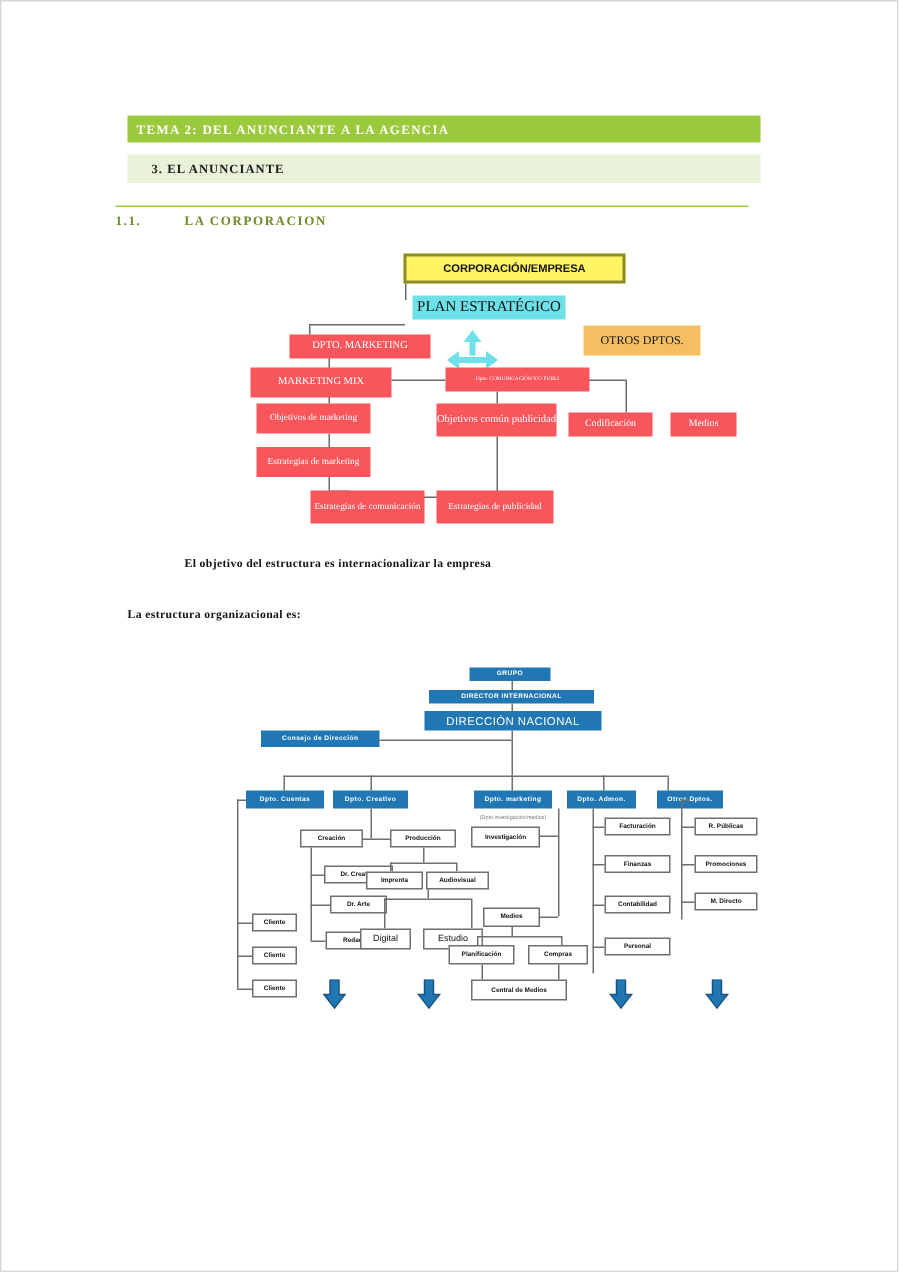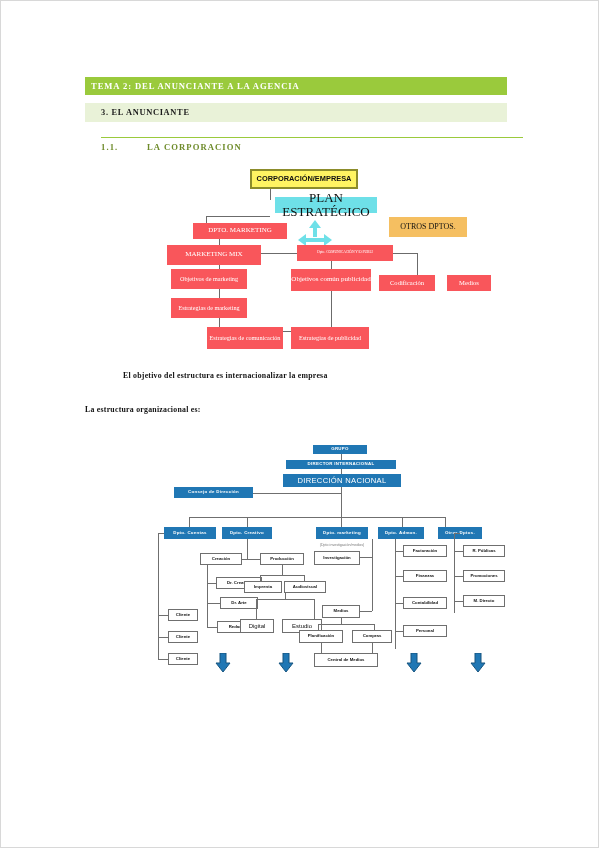--- a/index.html
+++ b/index.html
@@ -19,21 +19,21 @@
     box-sizing:border-box;
     text-align:right;
   }
   .sec-bar{
     position:absolute;left:84px;top:102px;width:422px;height:19px;
     background:#E9F2D8;color:#1a1a1a;
     font-weight:bold;font-size:8.4px;letter-spacing:.7px;
     display:flex;align-items:center;padding-left:16px;box-sizing:border-box;
   }
   .sub-head{
-    position:absolute;left:100px;width:422px;
+    position:absolute;left:76px;width:422px;
     border-top:1px solid #9ACA3C;padding-top:4px;
     color:#6E8B2A;font-weight:bold;font-size:8.6px;letter-spacing:1.1px;
   }
   .sub-head .num{display:inline-block;width:46px;}
   #sub11{top:136px;}
   #sub12{top:398px;}
 
   .body-text{
     position:absolute;font-size:7.8px;font-weight:bold;color:#111;
     letter-spacing:.25px;
@@ -45,21 +45,21 @@
   #diag1{position:absolute;left:150px;top:160px;width:340px;height:200px;}
   #diag1 .node{
     position:absolute;box-sizing:border-box;display:flex;
     align-items:center;justify-content:center;text-align:center;
     line-height:1.05;
   }
   .d1-red{background:#F9565B;color:#ffffff;font-size:6.2px;
           font-family:"Liberation Serif", serif;}
   .d1-yellow{background:#FFF462;color:#111;border:2px solid #8C8C2B;
              font-family:"Liberation Sans", sans-serif;font-weight:bold;font-size:7.4px;}
-  .d1-cyan{background:#6EE0E8;color:#111;font-size:13px;}
+  .d1-cyan{background:#6EE0E8;color:#111;font-size:10px;}
   .d1-orange{background:#F5BF61;color:#111;font-size:8px;}
   #diag1 .ln{position:absolute;background:#6b6b6b;}
   #diag1 .lnh{height:1px;}
   #diag1 .lnv{width:1px;}
   #d1-arrow{position:absolute;}
 
   
   #diag2{position:absolute;left:155px;top:440px;width:360px;height:262px;}
   #diag2 .node{
     position:absolute;box-sizing:border-box;display:flex;
@@ -114,21 +114,21 @@
     <div class="ln lnv" style="left:68px;top:128px;height:9px;"></div>
     <div class="ln lnv" style="left:68px;top:157px;height:9px;"></div>
     <div class="ln lnh" style="left:68px;top:166px;width:14px;"></div>
 
     <div class="ln lnv" style="left:180px;top:100px;height:8px;"></div>
     <div class="ln lnv" style="left:180px;top:130px;height:38px;"></div>
 
     <div class="ln lnh" style="left:130px;top:170px;width:38px;"></div>
     <div class="ln lnh" style="left:300px;top:122px;width:36px;"></div>
 
-    <div class="node d1-yellow" style="left:99px;top:8px;width:108px;height:20px;">CORPORACIÓN/EMPRESA</div>
+    <div class="node d1-yellow" style="left:118px;top:8px;width:148px;height:20px;">CORPORACIÓN/EMPRESA</div>
 
     <div class="node d1-cyan" style="left:124px;top:36px;width:102px;height:16px;">PLAN ESTRATÉGICO</div>
 
     <div class="node d1-orange" style="left:238px;top:56px;width:78px;height:20px;">OTROS DPTOS.</div>
 
     <svg id="d1-arrow" style="left:146px;top:58px;" width="36" height="28" viewBox="0 0 36 28">
       <polygon points="18,1 24,9 20,9 20,18 16,18 16,9 12,9" fill="#6EE0E8"></polygon>
       <polygon points="35,21 27,27 27,23 9,23 9,27 1,21 9,15 9,19 27,19 27,15" fill="#6EE0E8"></polygon>
     </svg>
 

